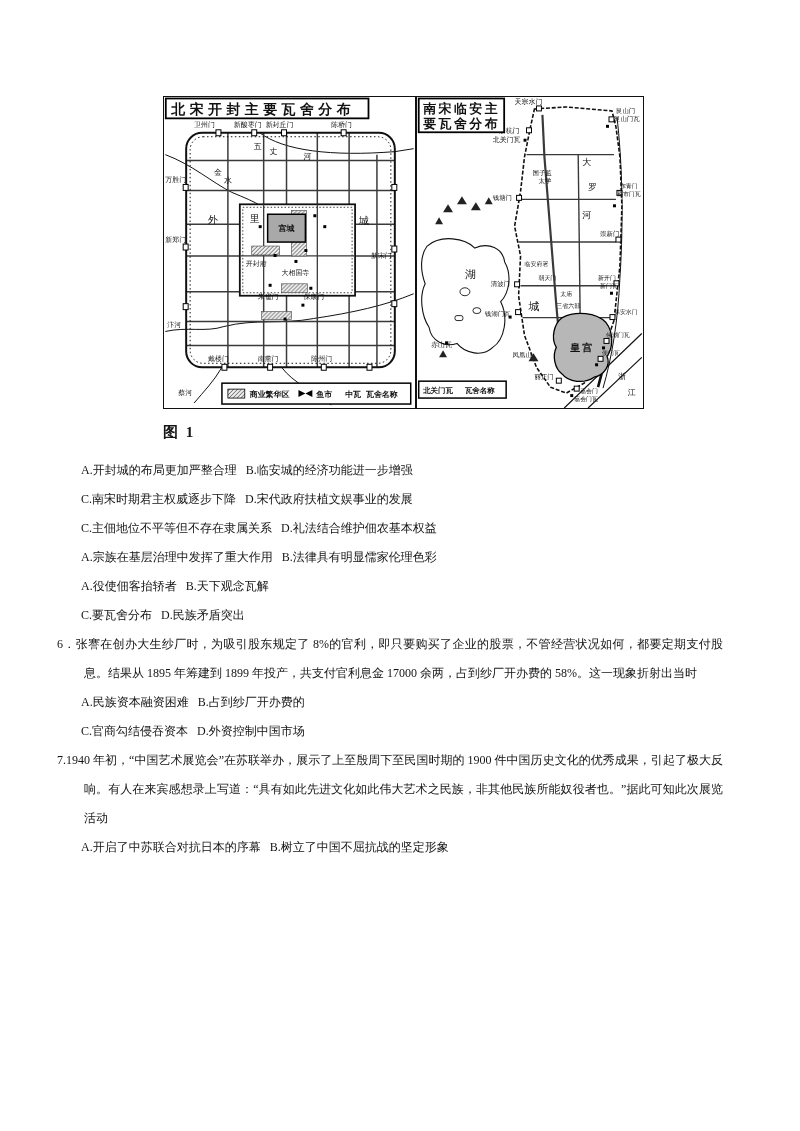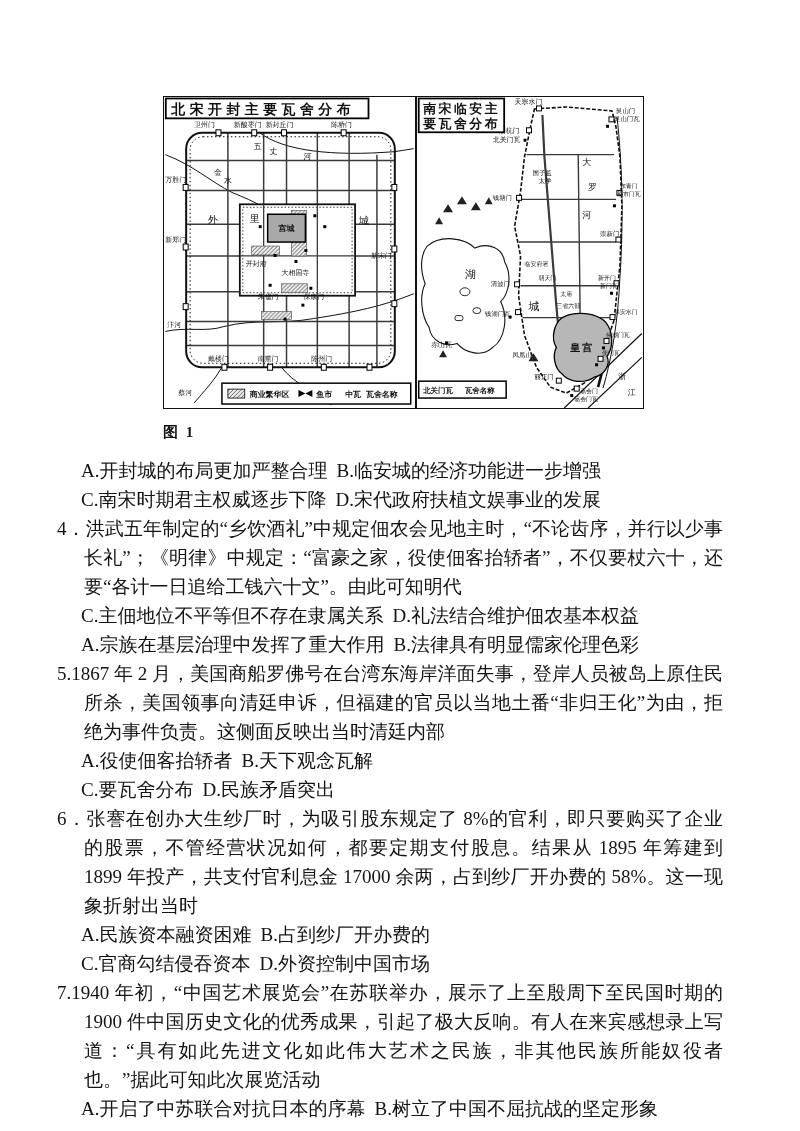--- a/index.html
+++ b/index.html
@@ -12,21 +12,21 @@
   #map1-box{left:163px;width:253px;height:313px;}
   #map2-box{left:416px;width:228px;height:313px;}
   .map-box svg{display:block;width:100%;height:100%;}
   svg text{fill:#111;font-family:"Liberation Serif","DejaVu Serif",serif;}
   .fig-caption{
     position:absolute;left:163px;top:423px;width:481px;text-align:left;
     font-weight:bold;font-size:15px;letter-spacing:2px;
   }
   .content{
     position:absolute;left:57px;top:456px;width:666px;
-    font-size:19px;line-height:29px;text-align:justify;
+    font-size:12px;line-height:29px;text-align:justify;
   }
   .content p.stem{margin:0;padding-left:27px;text-indent:-27px;}
   .opt-line{margin:0 0 0 24px;line-height:29px;}
   .opt-line span + span{margin-left:9px;}
   .question{margin:0;}
 </style>
 </head>
 <body>
 
 <div class="map-box" id="map1-box">
@@ -295,31 +295,29 @@
   <div class="question">
     <div class="opt-line">
       <span>A.开封城的布局更加严整合理</span><span>B.临安城的经济功能进一步增强</span>
     </div>
     <div class="opt-line">
       <span>C.南宋时期君主权威逐步下降</span><span>D.宋代政府扶植文娱事业的发展</span>
     </div>
   </div>
 
   <div class="question">
-    <p class="stem"><span>4．</span><span>洪武五年制定的“乡饮酒礼”中规定佃农会见地主时，“不论齿序，并行以少事长礼”；《明律》中规定：“富豪之家，役使佃客抬轿者”，不仅要杖六十，还要“各计一日追给工钱六十文”。由此可知明代</span></p>
     <div class="opt-line">
       <span>C.主佃地位不平等但不存在隶属关系</span><span>D.礼法结合维护佃农基本权益</span>
     </div>
     <div class="opt-line">
       <span>A.宗族在基层治理中发挥了重大作用</span><span>B.法律具有明显儒家伦理色彩</span>
     </div>
   </div>
 
   <div class="question">
-    <p class="stem"><span>5.</span><span>1867 年 2 月，美国商船罗佛号在台湾东海岸洋面失事，登岸人员被岛上原住民所杀，美国领事向清廷申诉，但福建的官员以当地土番“非归王化”为由，拒绝为事件负责。这侧面反映出当时清廷内部</span></p>
     <div class="opt-line">
       <span>A.役使佃客抬轿者</span><span>B.天下观念瓦解</span>
     </div>
     <div class="opt-line">
       <span>C.要瓦舍分布</span><span>D.民族矛盾突出</span>
     </div>
   </div>
 
   <div class="question">
     <p class="stem"><span>6．</span><span>张謇在创办大生纱厂时，为吸引股东规定了 8%的官利，即只要购买了企业的股票，不管经营状况如何，都要定期支付股息。结果从 1895 年筹建到 1899 年投产，共支付官利息金 17000 余两，占到纱厂开办费的 58%。这一现象折射出当时</span></p>

